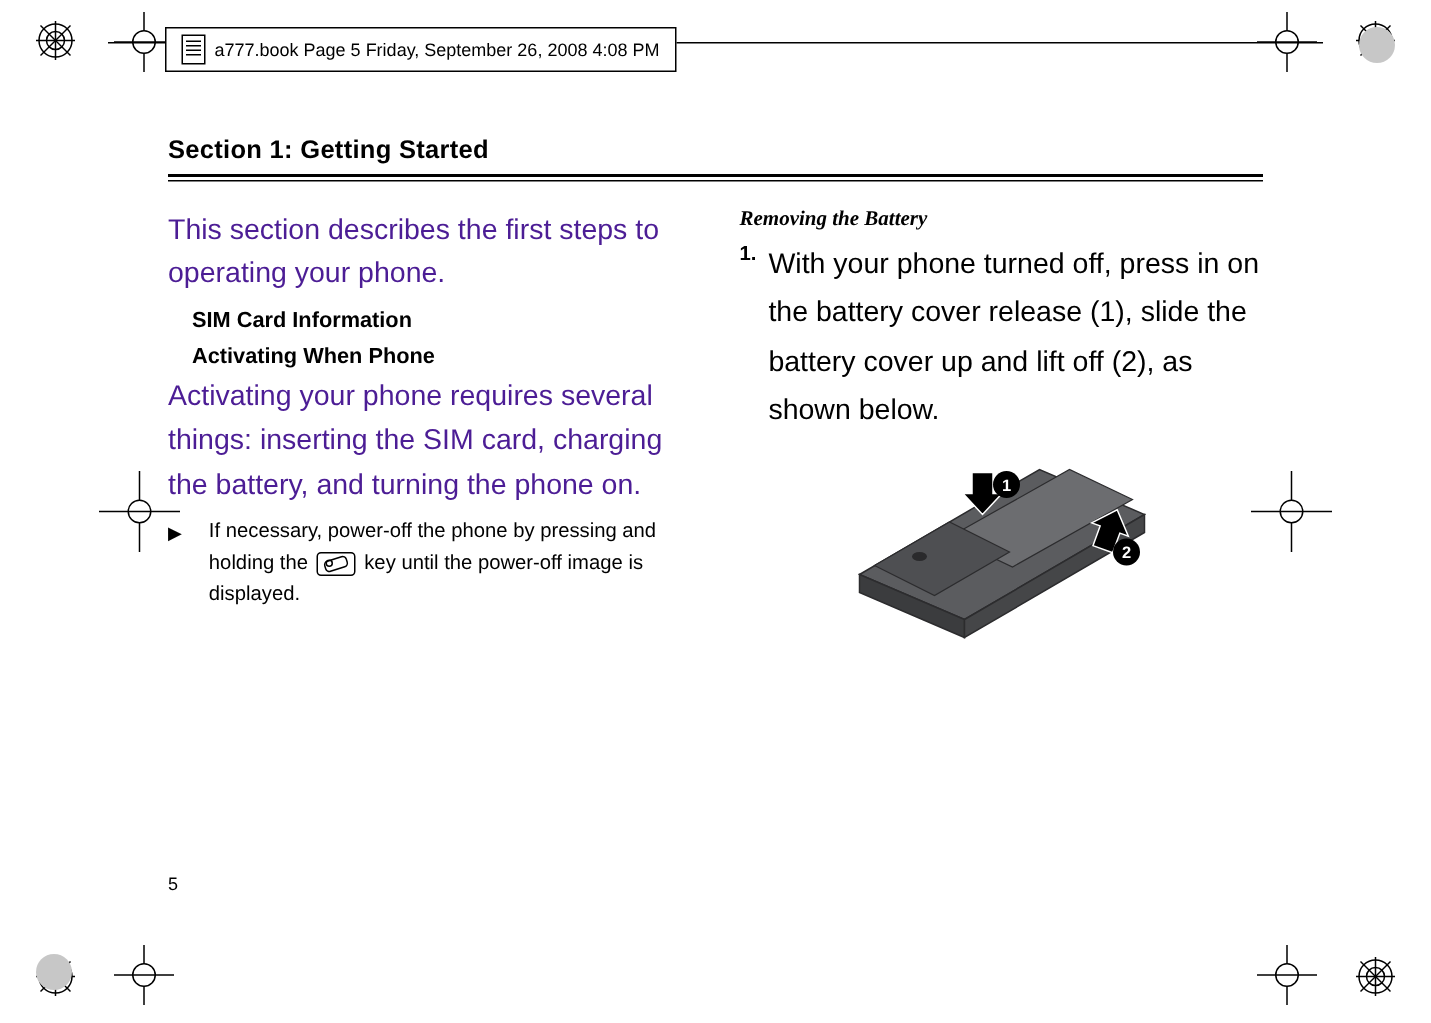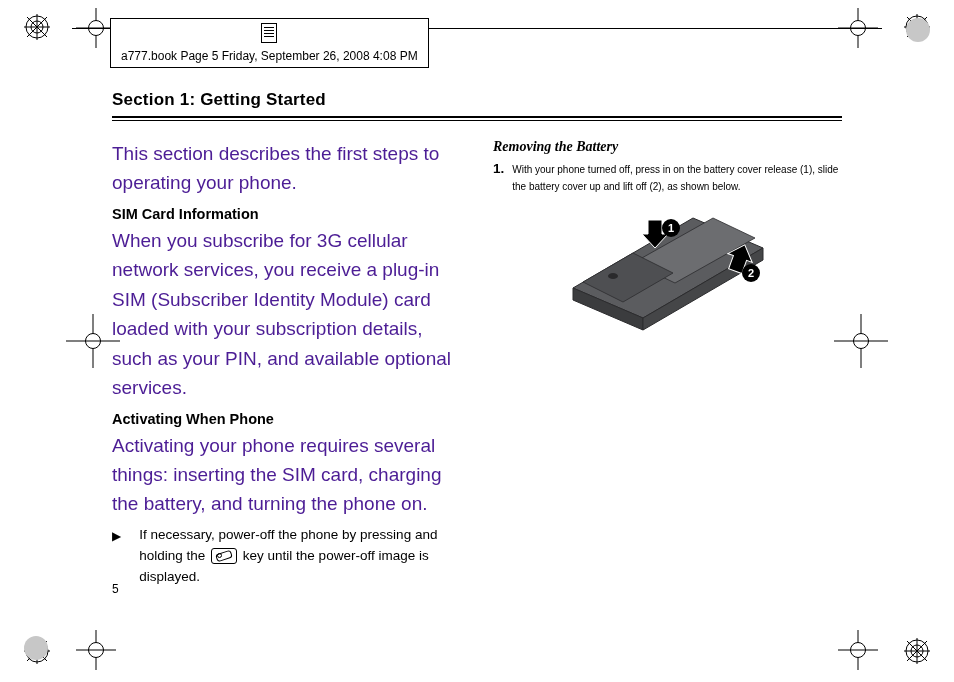--- a/index.html
+++ b/index.html
@@ -79,21 +79,20 @@
     position: absolute;
     left: 110px;
     top: 18px;
     border: 1px solid #000;
     padding: 4px 10px;
     font-size: 12px;
     background: #fff;
     display: flex;
     align-items: center;
     gap: 6px;
-    flex-direction: column;
   }
   .header-slug-box .doc-icon {
     width: 14px; height: 18px;
     border: 1px solid #000;
     position: relative;
   }
   .header-slug-box .doc-icon::before {
     content: "";
     position: absolute;
     left: 2px; right: 2px; top: 3px;
@@ -133,21 +132,21 @@
     line-height: 1.55;
     margin: 0 0 6px 0;
     color: #4c1d95;
     font-stretch: condensed;
   }
 
   h3.sub {
     font-family: Arial, Helvetica, sans-serif;
     font-weight: 900;
     font-size: 14.5px;
-    margin: 8px 0 4px 0;
+    margin: 8px 0 4px 16px;
   }
 
   h4.subsub {
     font-style: italic;
     font-weight: 700;
     font-size: 14px;
     margin: 0 0 6px 0;
     font-family: "Times New Roman", Georgia, serif;
   }
 
@@ -205,21 +204,21 @@
     margin-bottom: 8px;
   }
   .step-num {
     font-weight: 700;
     font-size: 13.5px;
     flex: 0 0 auto;
   }
   .step-text {
     font-family: "Helvetica Neue", Arial, sans-serif;
     font-weight: 300;
-    font-size: 10px;
+    font-size: 19px;
     line-height: 1.7;
   }
 
   .figure {
     display: flex;
     justify-content: center;
     margin-top: 6px;
   }
   .figure svg { width: 230px; height: auto; }
 
@@ -315,21 +314,20 @@
   <h2 class="section-title">Section 1: Getting Started</h2>
   <div class="sec-rule-thick"></div>
   <div class="sec-rule-thin"></div>
 
   <div class="cols">
 
     <div class="col">
       <p class="body">This section describes the first steps to operating your phone.</p>
 
       <h3 class="sub">SIM Card Information</h3>
-      <p class="body">When you subscribe for 3G cellular network services, you receive a plug-in SIM (Subscriber Identity Module) card loaded with your subscription details, such as your PIN, and available optional services.</p>
 
       <h3 class="sub">Activating When Phone</h3>
       <p class="body">Activating your phone requires several things: inserting the SIM card, charging the battery, and turning the phone on.</p>
 
       <div class="bullet-row">
         <span class="bullet-glyph">▶</span>
         <span class="bullet-text">
           <span>If necessary, power-off the phone by pressing and holding the</span>
           <span class="key-icon"></span>
           <span>key until the power-off image is displayed.</span>

